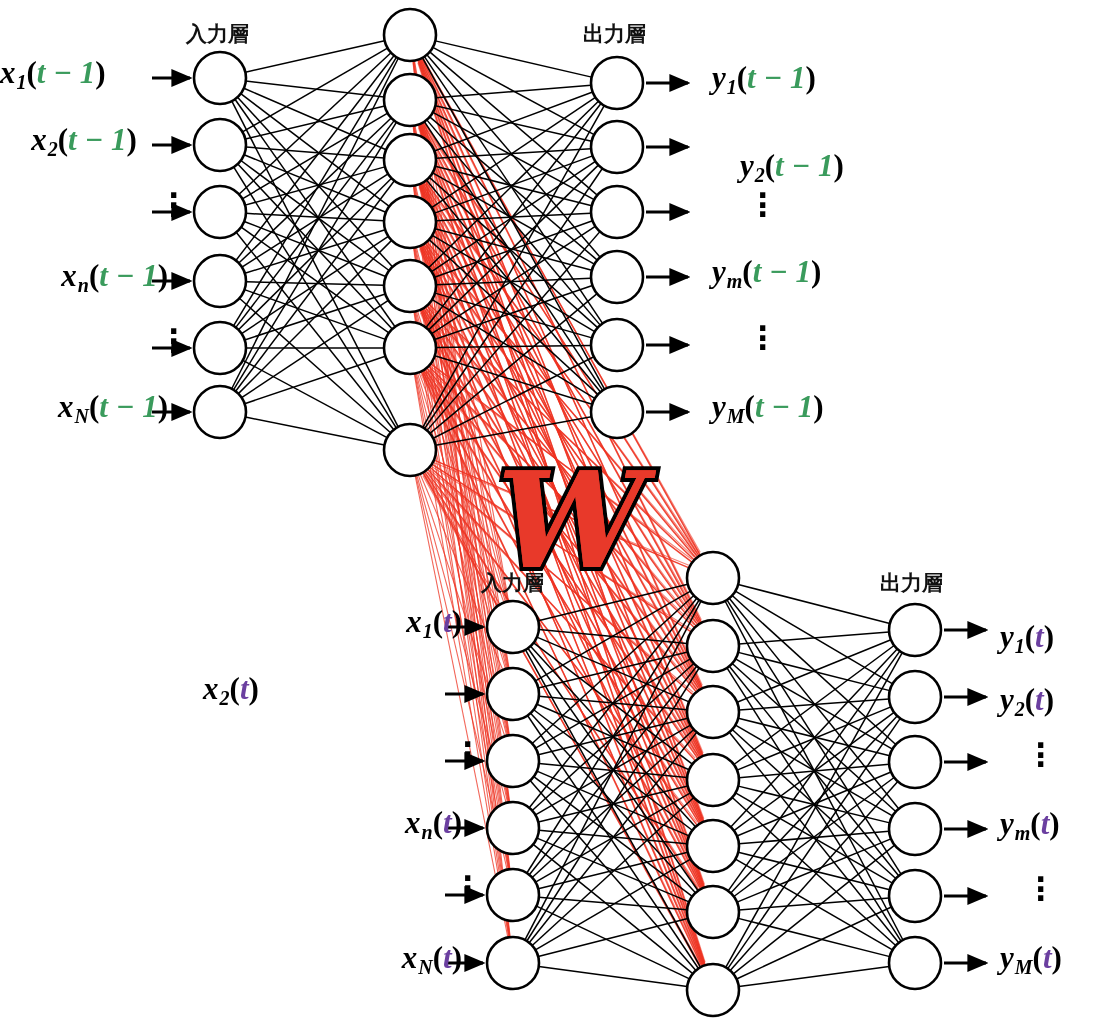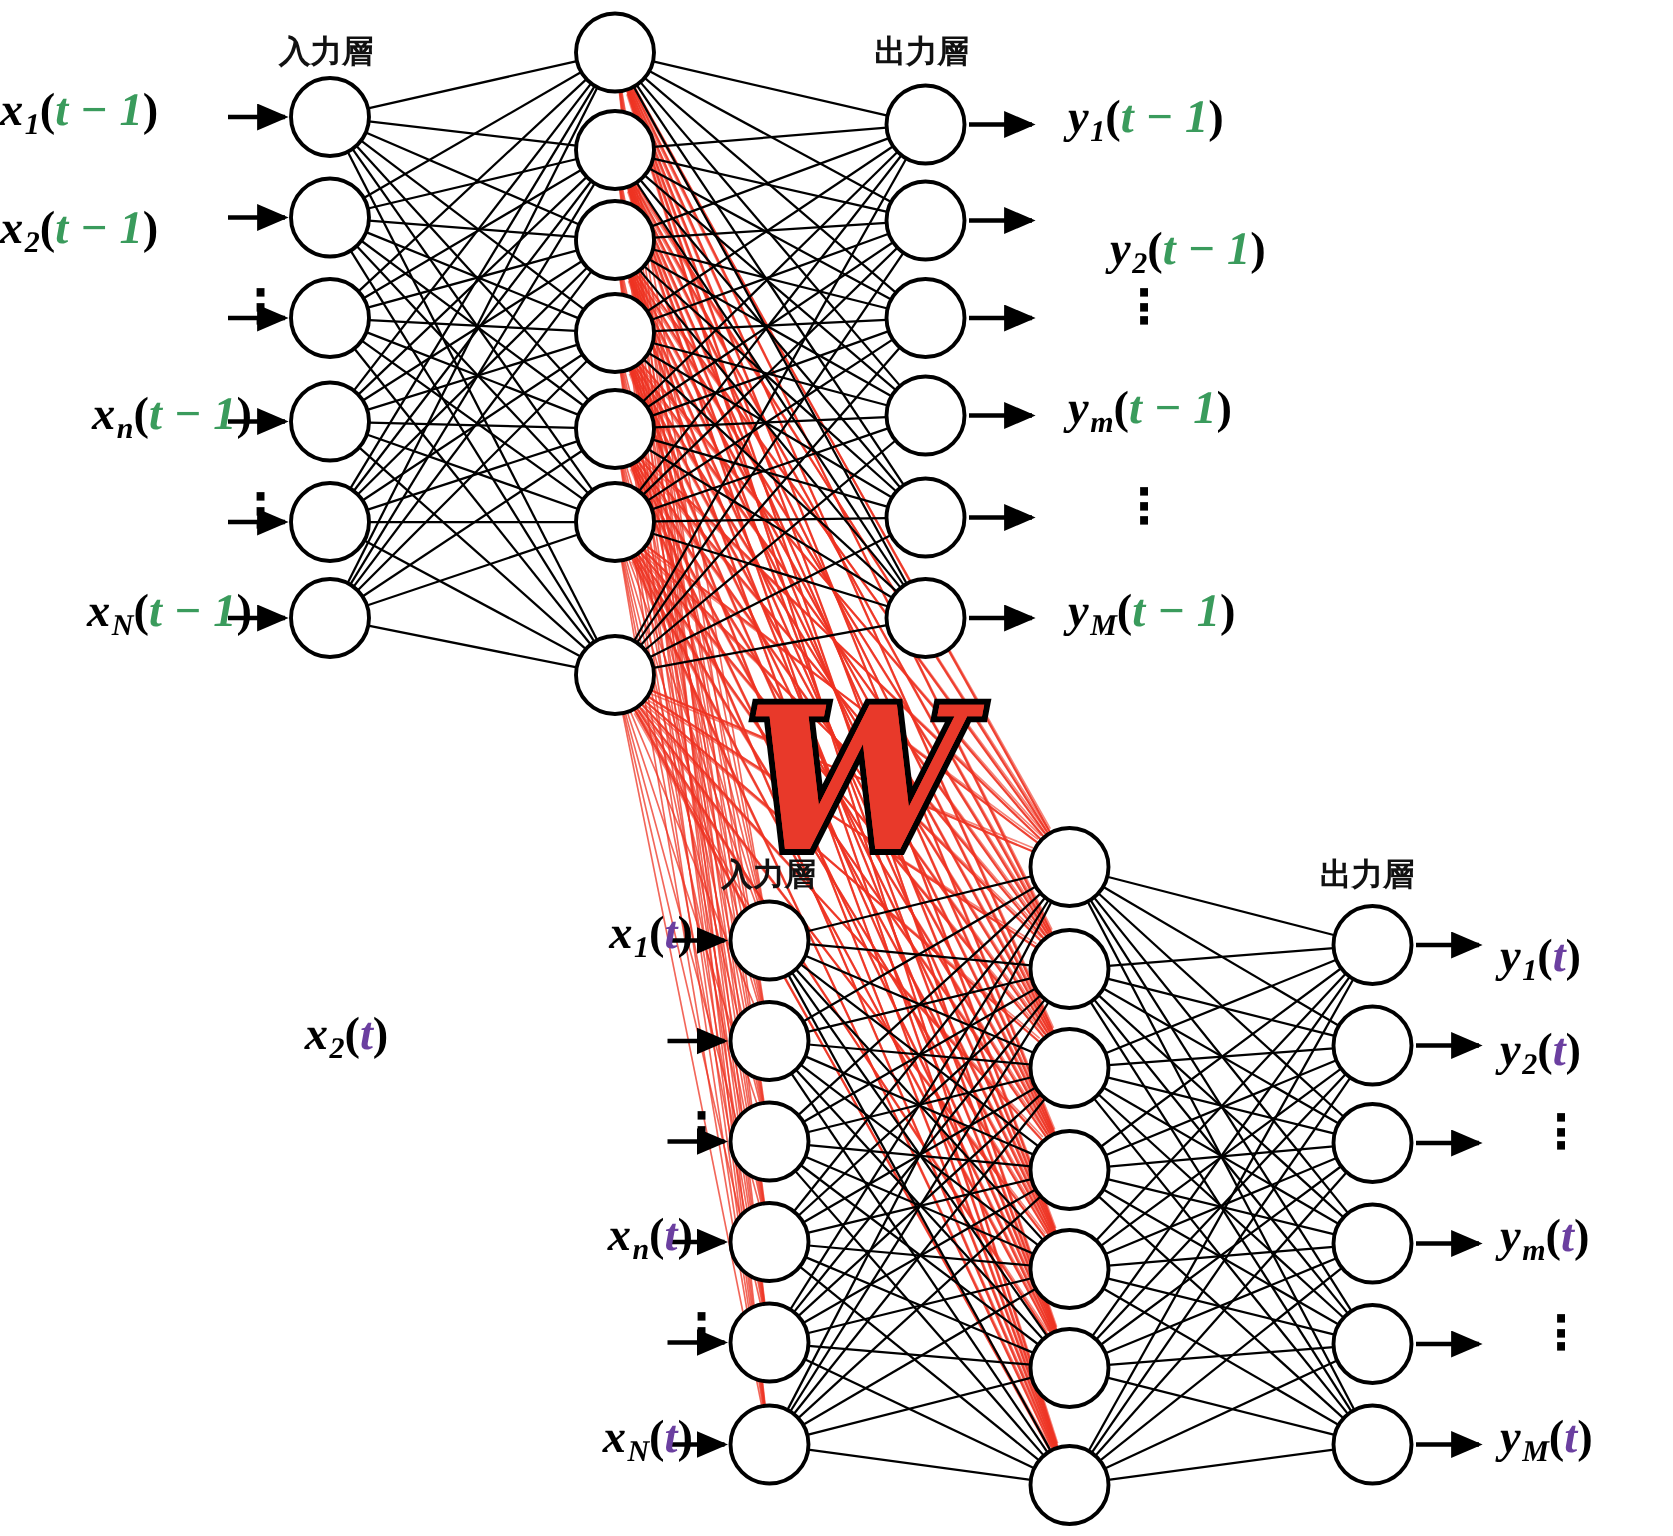--- a/index.html
+++ b/index.html
@@ -473,21 +473,21 @@
   <div class="jp" style="left:186px; top:24px;">入力層</div>
   <div class="jp" style="left:583px; top:24px;">出力層</div>
 
   <div class="jp" style="left:481px; top:573px;">入力層</div>
   <div class="jp" style="left:880px; top:573px;">出力層</div>
 
   <div id="wmark" class="wmark" style="left:497px; top:455px;">W</div>
 
   <div id="dyn-labels">
       <div class="lbl" style="top: 57px; left: 0px; width: 168px; text-align: left;"><span>x</span><span class="sub">1</span><span class="paren">(</span><span class="t-prev">t − 1</span><span class="paren">)</span></div>
-      <div class="lbl" style="top: 136px; left: 0px; width: 168px; text-align: left;"><span>x</span><span class="sub">2</span><span class="paren">(</span><span class="t-prev">t − 1</span><span class="paren">)</span></div>
+      <div class="lbl" style="top: 124px; left: 0px; width: 168px; text-align: center;"><span>x</span><span class="sub">2</span><span class="paren">(</span><span class="t-prev">t − 1</span><span class="paren">)</span></div>
       <div class="vdots" style="left: 168px; top: 191px;">
         <span>·</span>
         <span>·</span>
         <span>·</span>
       </div>
       <div class="lbl" style="top: 260px; left: 0px; width: 168px; text-align: right;"><span>x</span><span class="sub">n</span><span class="paren">(</span><span class="t-prev">t − 1</span><span class="paren">)</span></div>
       <div class="vdots" style="left: 168px; top: 327px;">
         <span>·</span>
         <span>·</span>
         <span>·</span>

